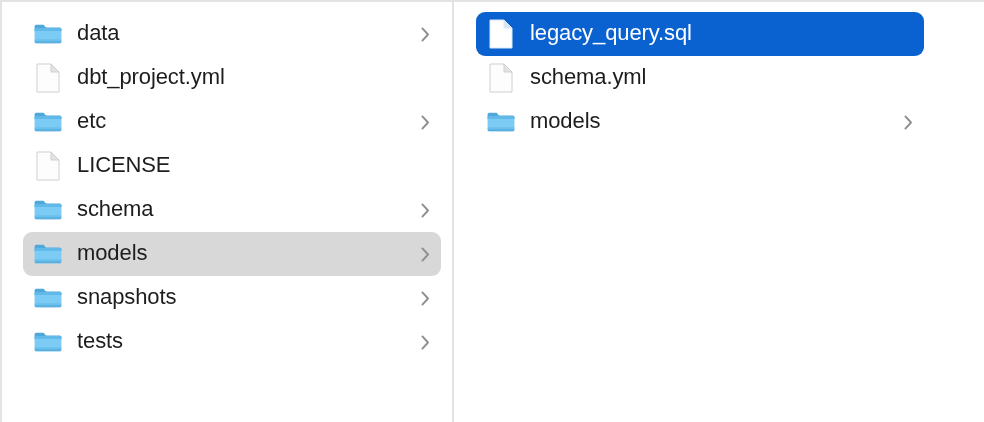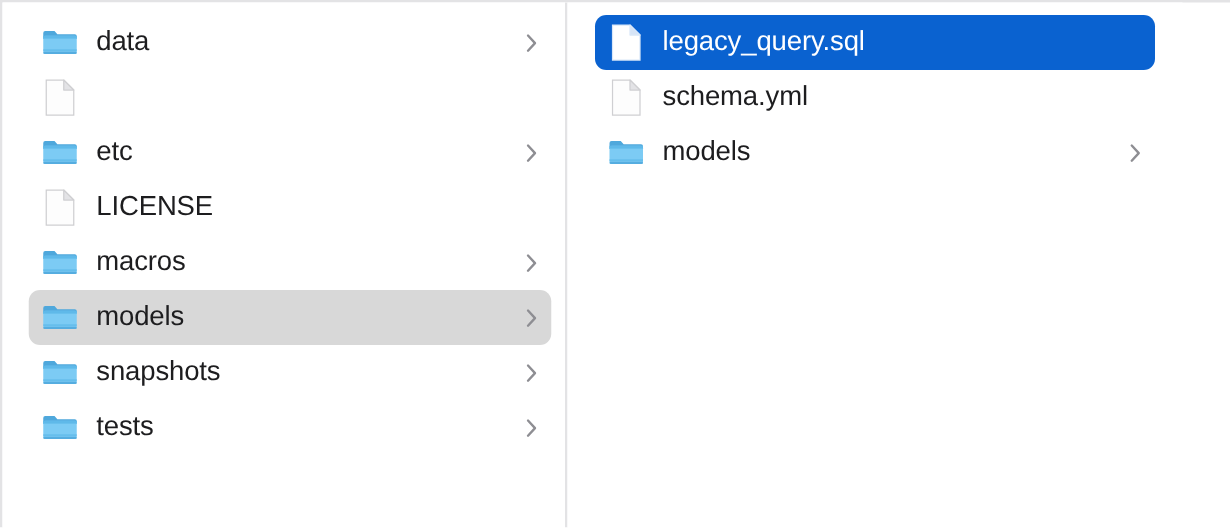--- a/index.html
+++ b/index.html
@@ -121,20 +121,21 @@
           </svg>
         </span>
       </div>
       <div class="row">
         <span class="icon">
           <svg width="24" height="30" viewBox="0 0 24 30" aria-hidden="true">
             <path d="M1 1 H15 L23 9 V29 H1 Z" fill="#fdfdfd" stroke="#cfcfd2" stroke-width="1"></path>
             <path d="M15 1 L23 9 H15 Z" fill="#e3e3e6" stroke="#cfcfd2" stroke-width="1" stroke-linejoin="round"></path>
           </svg>
         </span>
+        <span class="row-label">dbt_project.yml</span>
         <span class="chevron hidden">
           <svg width="9" height="15" viewBox="0 0 9 15" aria-hidden="true">
             <path d="M1.4 1.4 L7 7.5 L1.4 13.6" fill="none" stroke="#8e8e93" stroke-width="1.9" stroke-linecap="round" stroke-linejoin="round"></path>
           </svg>
         </span>
       </div>
       <div class="row">
         <span class="icon">
           <svg width="30" height="24" viewBox="0 0 30 24" aria-hidden="true">
             <path d="M1.6 4.4 A1.6 1.6 0 0 1 3.2 2.8 H10.6 L12.9 5.4 H26.8 A1.6 1.6 0 0 1 28.4 7 V9.2 H1.6 Z" fill="#4fa8dc"></path>
@@ -168,21 +169,21 @@
       <div class="row">
         <span class="icon">
           <svg width="30" height="24" viewBox="0 0 30 24" aria-hidden="true">
             <path d="M1.6 4.4 A1.6 1.6 0 0 1 3.2 2.8 H10.6 L12.9 5.4 H26.8 A1.6 1.6 0 0 1 28.4 7 V9.2 H1.6 Z" fill="#4fa8dc"></path>
             <rect x="1.6" y="6.6" width="26.8" height="14.6" rx="1.9" fill="#7ccbf4"></rect>
             <rect x="1.6" y="6.6" width="26.8" height="2.3" fill="#5fb9e9"></rect>
             <rect x="1.6" y="17.4" width="26.8" height="1.5" fill="#5fb9e9" opacity="0.75"></rect>
             <rect x="1.6" y="19.3" width="26.8" height="1.9" rx="0.9" fill="#4fa8dc" opacity="0.85"></rect>
           </svg>
         </span>
-        <span class="row-label">macros</span>
+        <span class="row-label">schema</span>
         <span class="chevron">
           <svg width="9" height="15" viewBox="0 0 9 15" aria-hidden="true">
             <path d="M1.4 1.4 L7 7.5 L1.4 13.6" fill="none" stroke="#8e8e93" stroke-width="1.9" stroke-linecap="round" stroke-linejoin="round"></path>
           </svg>
         </span>
       </div>
       <div class="row selected-inactive">
         <span class="icon">
           <svg width="30" height="24" viewBox="0 0 30 24" aria-hidden="true">
             <path d="M1.6 4.4 A1.6 1.6 0 0 1 3.2 2.8 H10.6 L12.9 5.4 H26.8 A1.6 1.6 0 0 1 28.4 7 V9.2 H1.6 Z" fill="#4fa8dc"></path>

